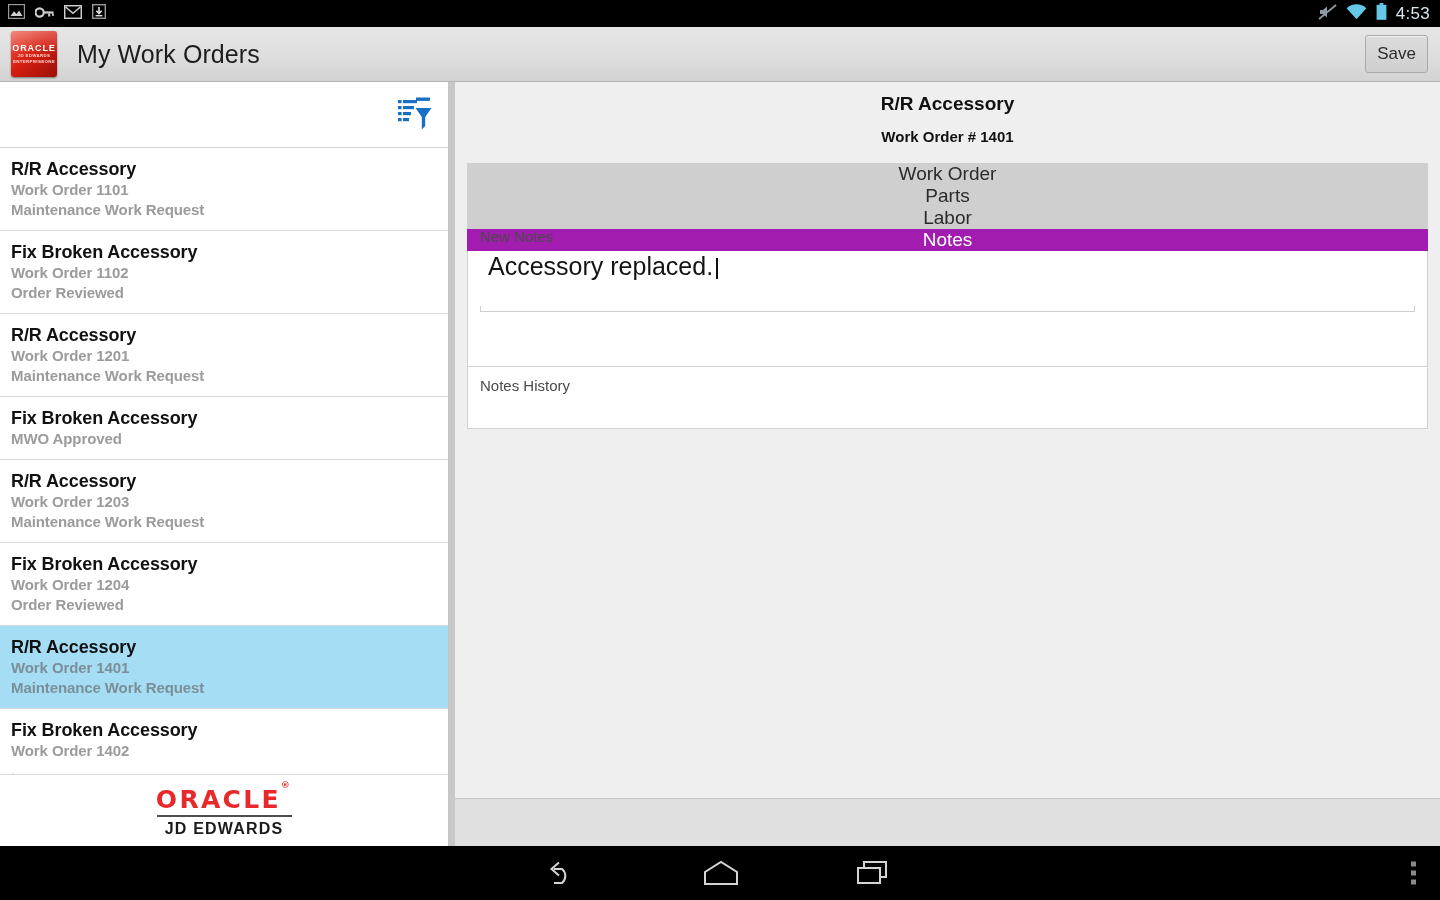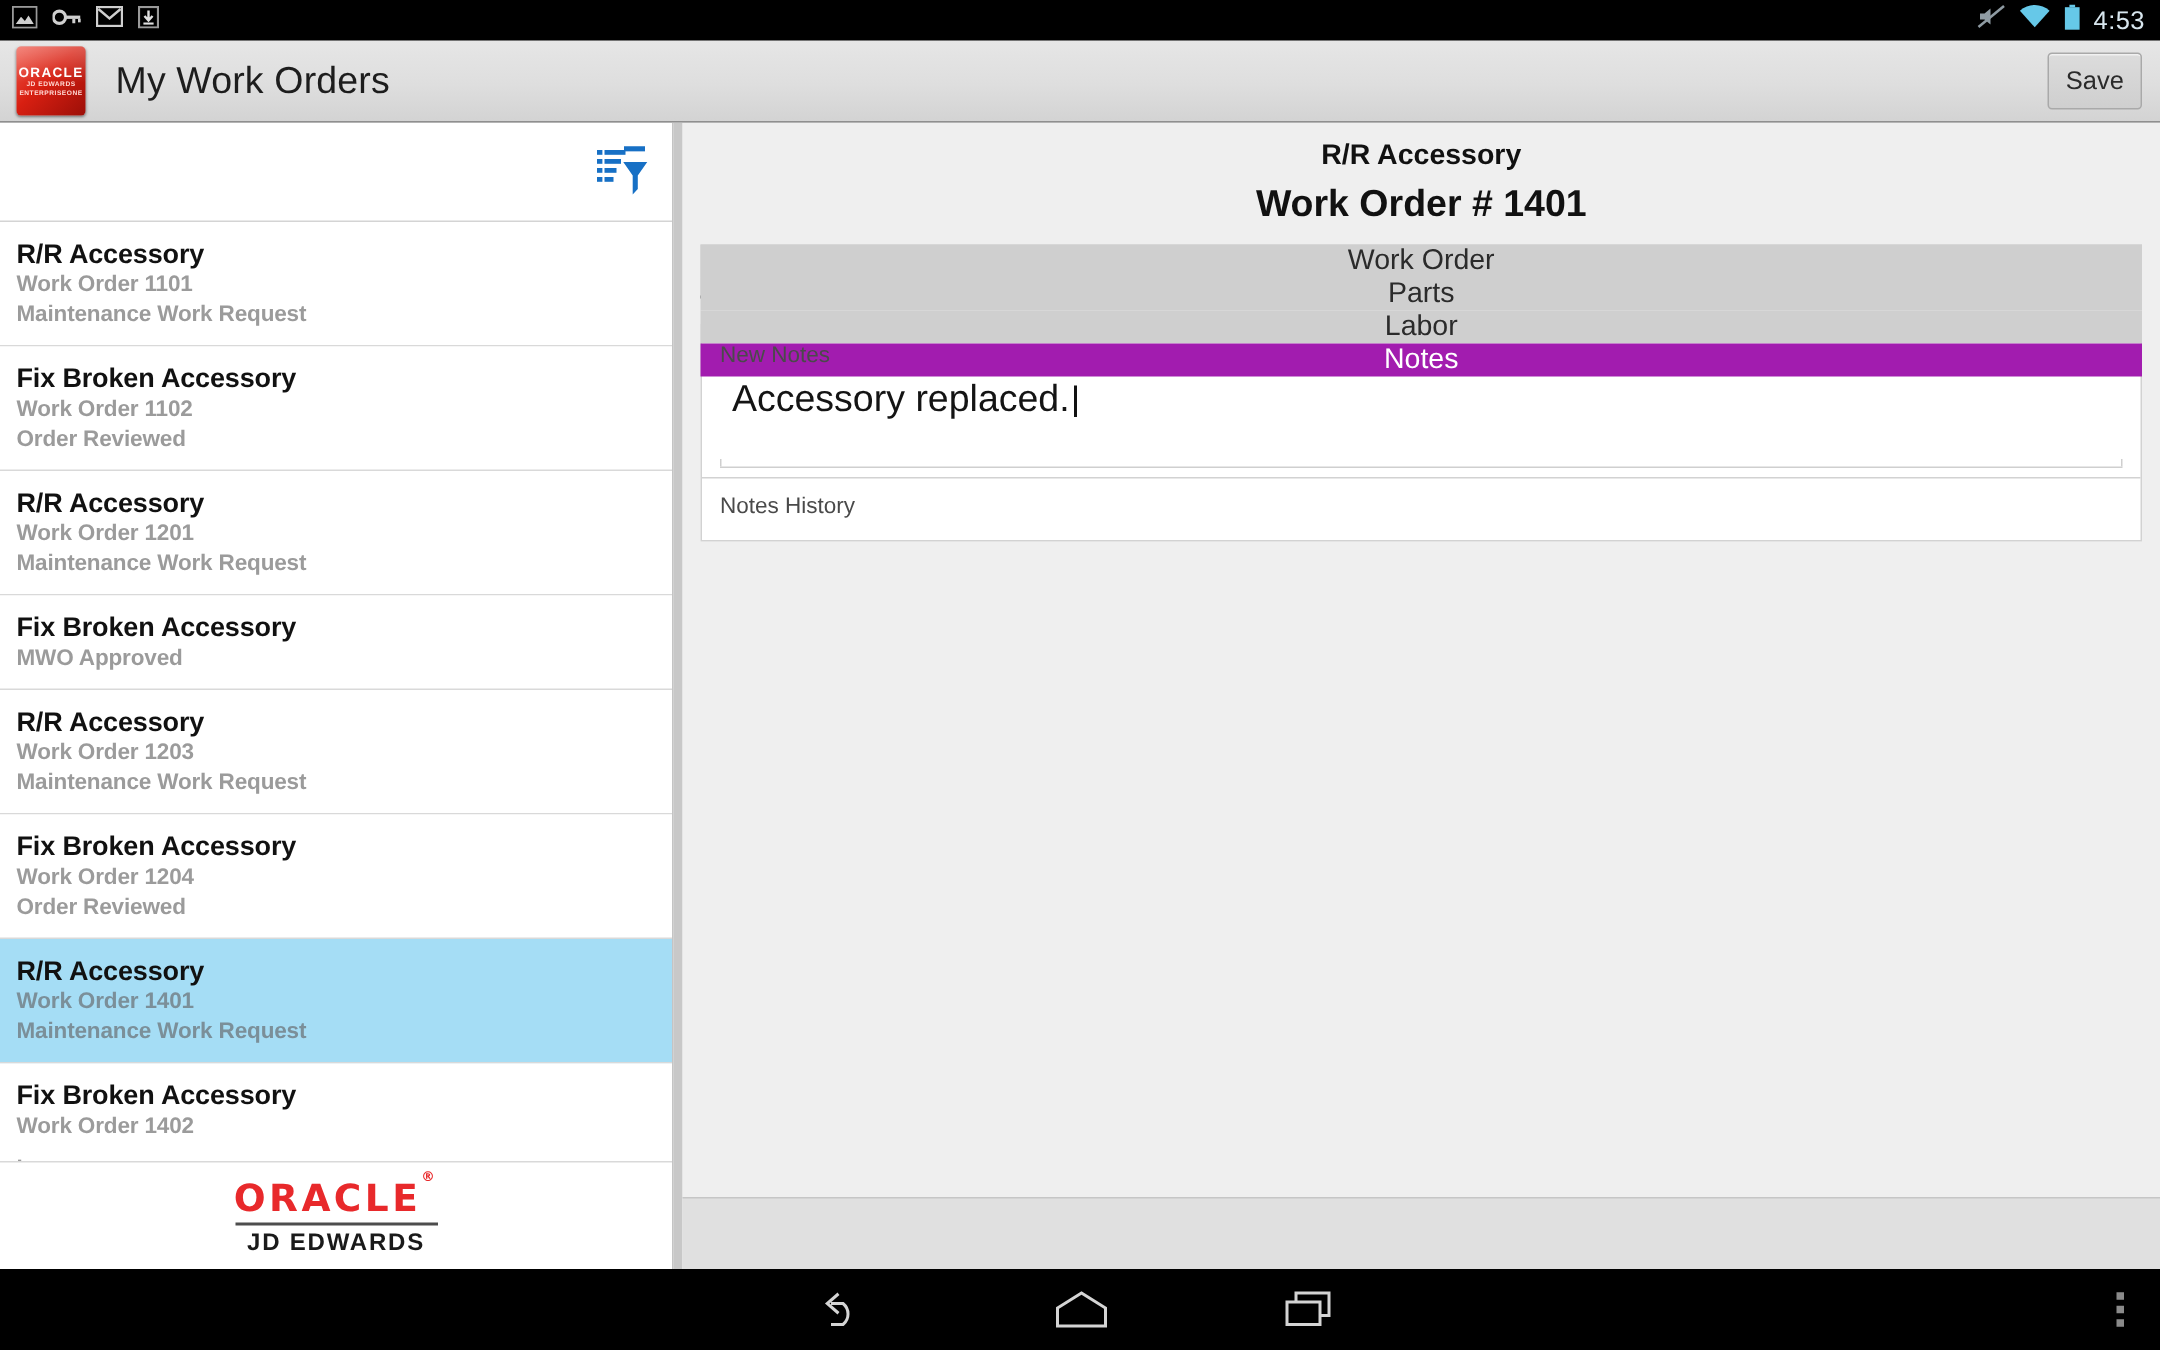--- a/index.html
+++ b/index.html
@@ -152,21 +152,21 @@
     background: #efefef;
   }
   .detail-head {
     padding-top: 5px; text-align: center;
   }
   .detail-title {
     font-size: 19px; font-weight: bold; color: #111;
     line-height: 33px;
   }
   .detail-sub {
-    font-size: 25px; font-weight: bold; color: #111;
+    font-size: 15px; font-weight: bold; color: #111;
     line-height: 33px;
   }
 
   .tabs {
     margin: 10px 12px 0 12px;
     height: 36px; display: flex;
     background: #cfcfcf;
     border-bottom: 2px solid #404040;
     flex-direction: column;
   }
@@ -203,21 +203,22 @@
   .notes-value {
     font-size: 25px; color: #141414; padding-left: 8px;
     line-height: 24px; display: inline-block;
   }
   .caret {
     display: inline-block; width: 2px; height: 21px;
     background: #111; vertical-align: -4px; margin-left: 3px;
   }
   .notes-history {
     border-top: 1px solid #d2d2d2;
-    padding: 9px 12px 12px 12px;
+    padding: 9px 12px 32px 12px;
+    margin-top: 48px;
   }
 
   .panel-footer {
     position: absolute; left: 0; bottom: 0;
     width: 985px; height: 48px;
     background: #e0e0e0;
     border-top: 1px solid #c6c6c6;
   }
 
   

